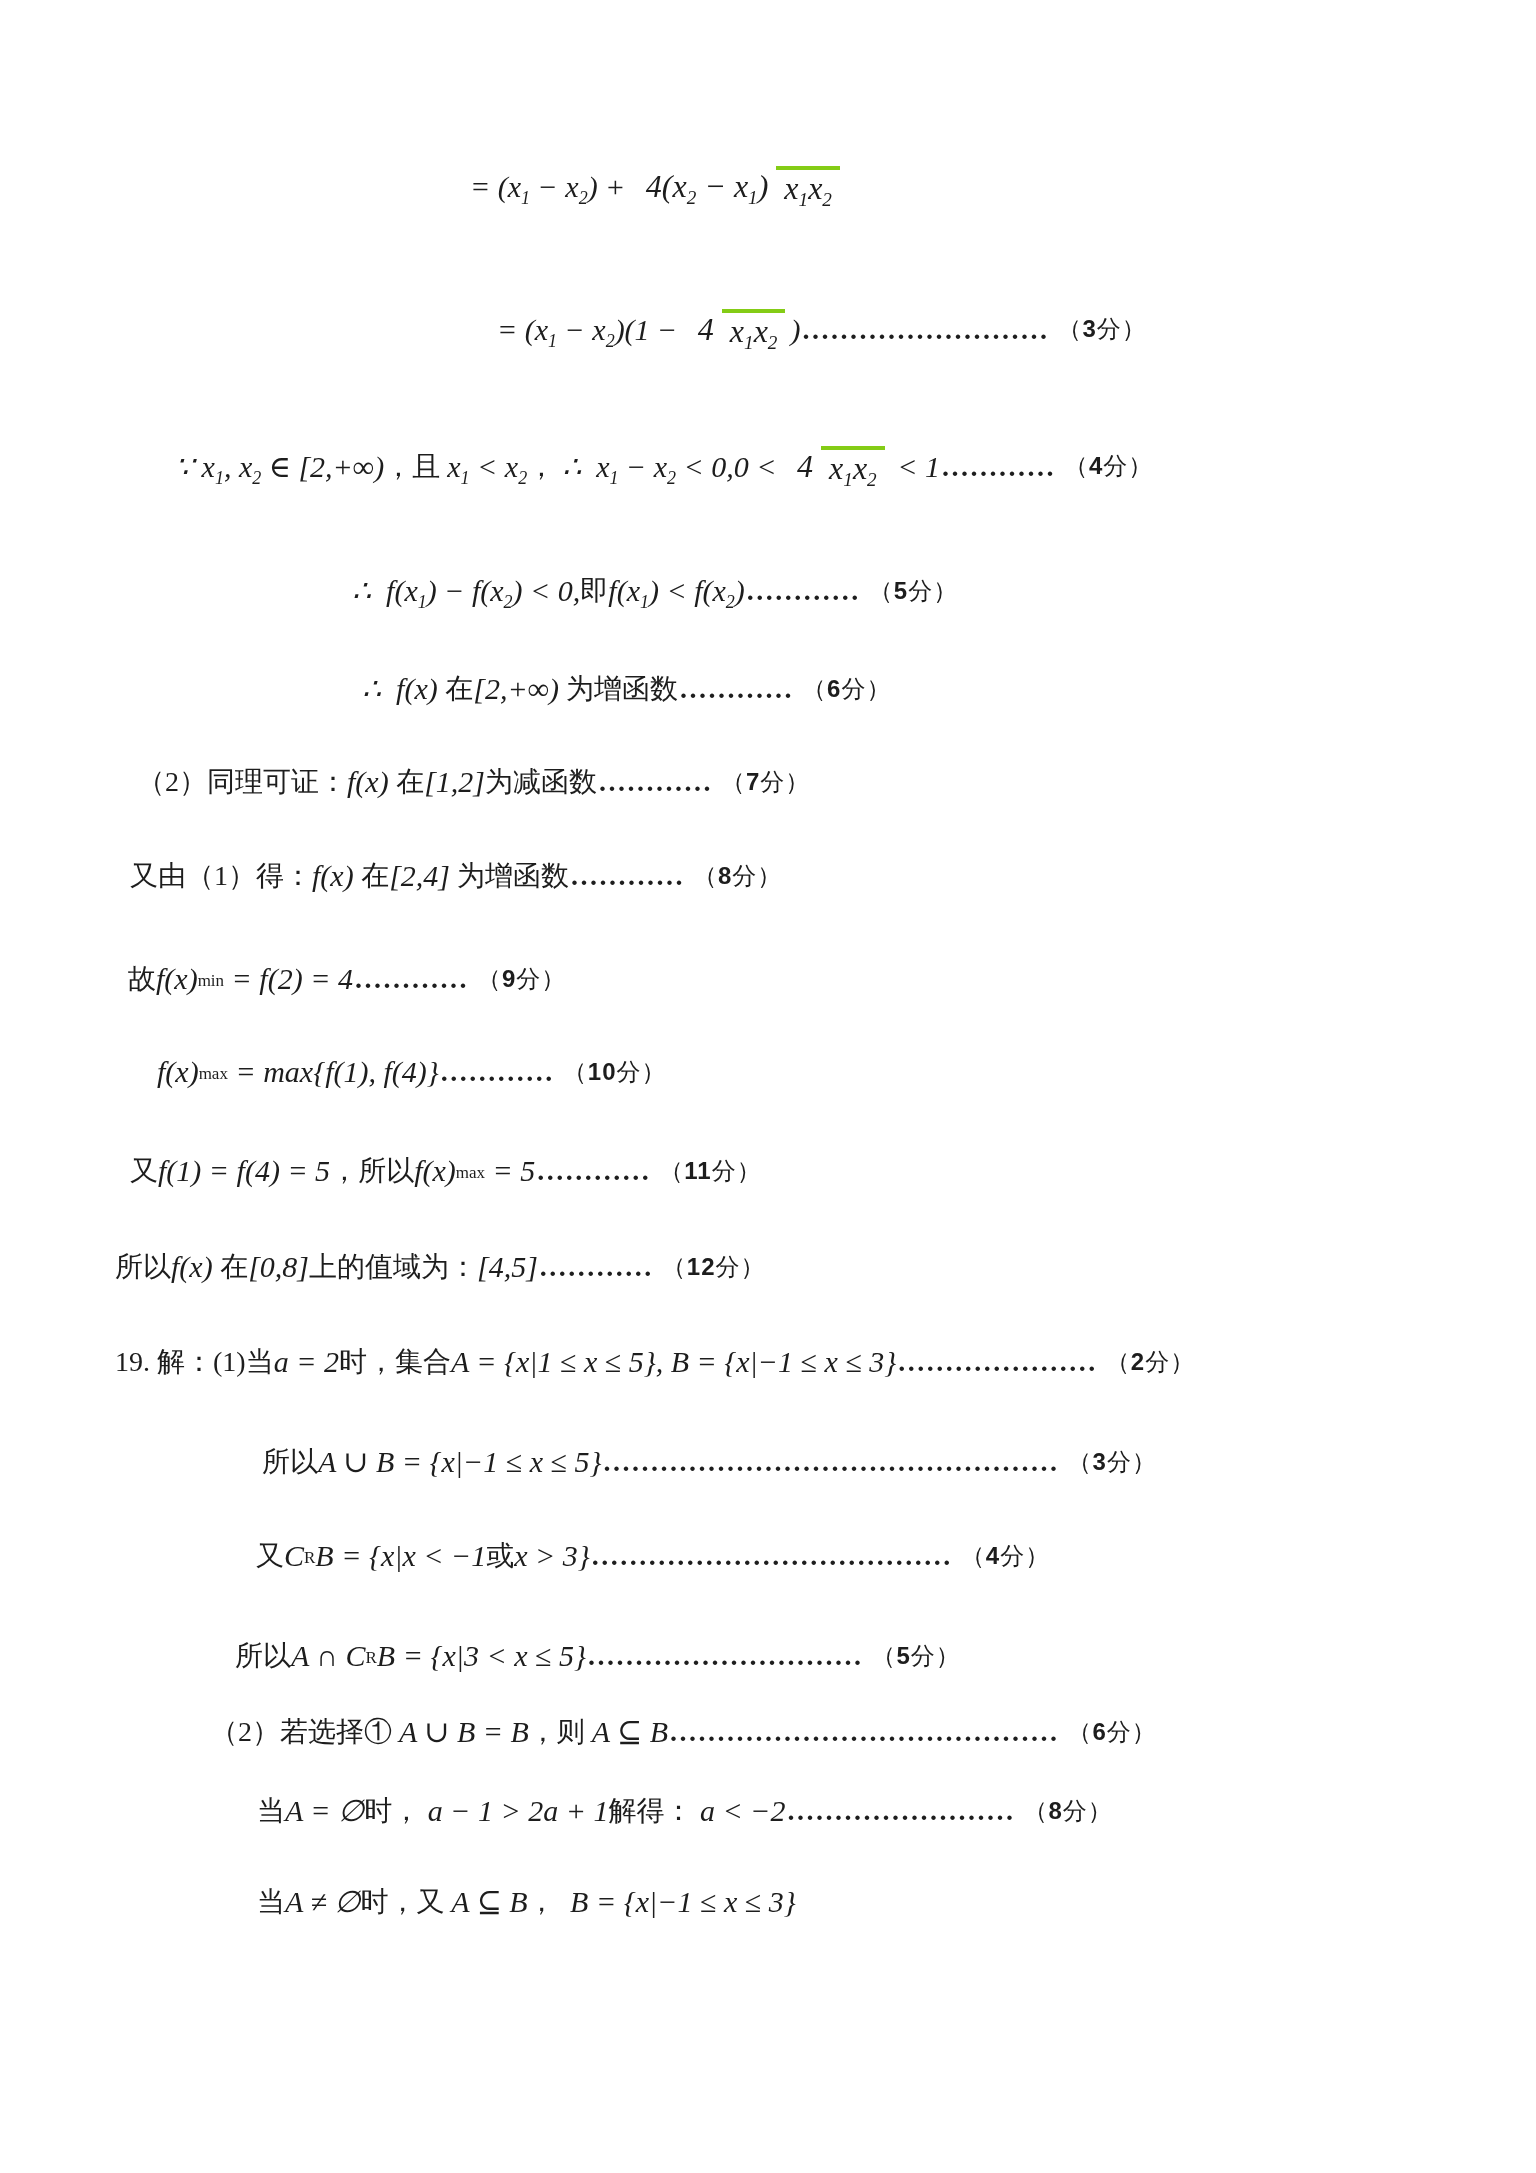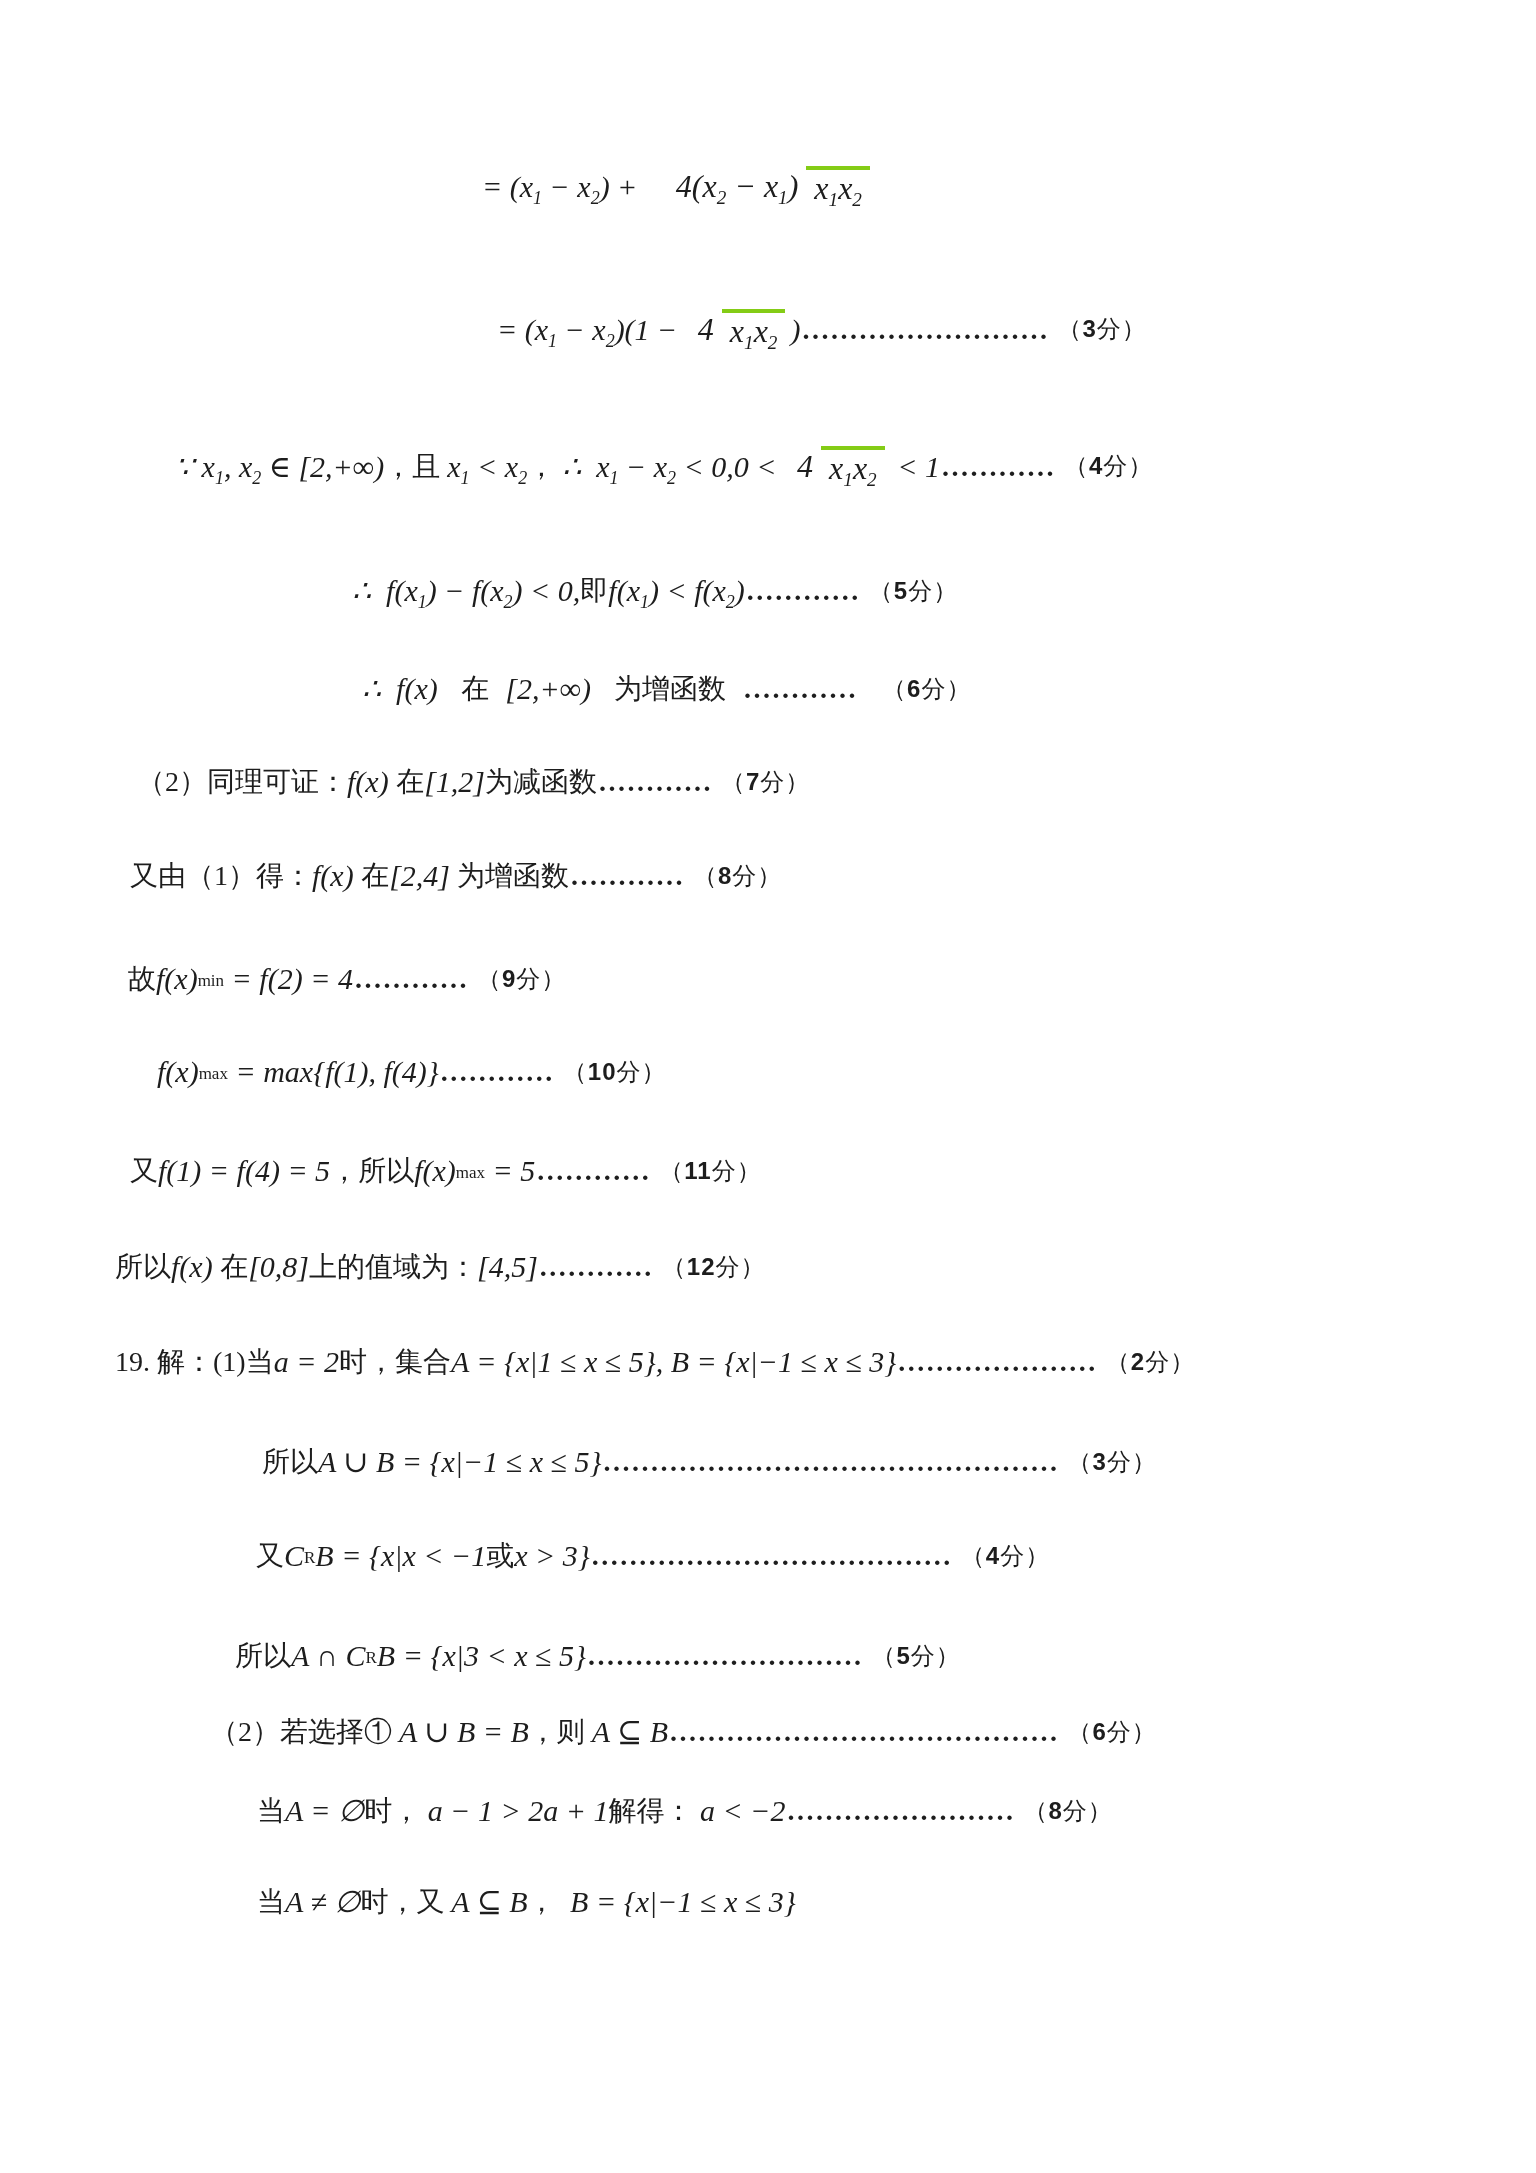--- a/index.html
+++ b/index.html
@@ -24,25 +24,25 @@
   .frac .den{border-top:4px solid #84cc16;padding:0 8px;}
   .footer{
     position:absolute;top:2034px;left:0;width:100%;text-align:center;
     font-size:26px;color:#2a2a2a;letter-spacing:2px;
   }
 </style>
 </head>
 <body>
 
 <div class="page">
-  <div class="line" style="left:482px; top:150px;gap:18px;"><span class="seg math">= (x<sub>1</sub> − x<sub>2</sub>) + </span><span class="frac"><span class="num">4(x<sub>2</sub> − x<sub>1</sub>)</span><span class="den">x<sub>1</sub>x<sub>2</sub></span></span></div>
+  <div class="line" style="left:470px; top:150px;"><span class="seg math">= (x<sub>1</sub> − x<sub>2</sub>) + </span><span class="frac"><span class="num">4(x<sub>2</sub> − x<sub>1</sub>)</span><span class="den">x<sub>1</sub>x<sub>2</sub></span></span></div>
   <div class="line" style="left:497px; top:293px;"><span class="seg math">= (x<sub>1</sub> − x<sub>2</sub>)(1 − </span><span class="frac"><span class="num">4</span><span class="den">x<sub>1</sub>x<sub>2</sub></span></span><span class="seg math">)</span><span class="seg dots">..........................</span><span class="score">（<b>3</b>分）</span></div>
   <div class="line" style="left:175px; top:430px;"><span class="seg math">∵ x<sub>1</sub>, x<sub>2</sub> ∈ [2,+∞)</span><span class="seg cn">，且 </span><span class="seg math">x<sub>1</sub> &lt; x<sub>2</sub></span><span class="seg cn">， </span><span class="seg math">∴  x<sub>1</sub> − x<sub>2</sub> &lt; 0,0 &lt; </span><span class="frac"><span class="num">4</span><span class="den">x<sub>1</sub>x<sub>2</sub></span></span><span class="seg math"> &lt; 1</span><span class="seg dots">............</span><span class="score">（<b>4</b>分）</span></div>
   <div class="line" style="left:352px; top:572px;"><span class="seg math">∴  f(x<sub>1</sub>) − f(x<sub>2</sub>) &lt; 0,</span><span class="seg cn">即</span><span class="seg math">f(x<sub>1</sub>) &lt; f(x<sub>2</sub>)</span><span class="seg dots">............</span><span class="score">（<b>5</b>分）</span></div>
-  <div class="line" style="left:362px; top:670px;gap:16px;"><span class="seg math">∴  f(x) </span><span class="seg cn">在</span><span class="seg math">[2,+∞)</span><span class="seg cn"> 为增函数</span><span class="seg dots">............</span><span class="score">（<b>6</b>分）</span></div>
+  <div class="line" style="left:362px; top:670px;"><span class="seg math">∴  f(x) </span><span class="seg cn">在</span><span class="seg math">[2,+∞)</span><span class="seg cn"> 为增函数</span><span class="seg dots">............</span><span class="score">（<b>6</b>分）</span></div>
   <div class="line" style="left:137px; top:763px;"><span class="seg cn">（2）同理可证：</span><span class="seg math">f(x) </span><span class="seg cn">在</span><span class="seg math">[1,2]</span><span class="seg cn">为减函数</span><span class="seg dots">............</span><span class="score">（<b>7</b>分）</span></div>
   <div class="line" style="left:130px; top:857px;"><span class="seg cn">又由（1）得：</span><span class="seg math">f(x) </span><span class="seg cn">在</span><span class="seg math">[2,4]</span><span class="seg cn"> 为增函数</span><span class="seg dots">............</span><span class="score">（<b>8</b>分）</span></div>
   <div class="line" style="left:128px; top:960px;"><span class="seg cn">故</span><span class="seg math">f(x)</span><sub class="subtxt">min</sub><span class="seg math"> = f(2) = 4</span><span class="seg dots">............</span><span class="score">（<b>9</b>分）</span></div>
   <div class="line" style="left:157px; top:1053px;"><span class="seg math">f(x)</span><sub class="subtxt">max</sub><span class="seg math"> = max{f(1), f(4)}</span><span class="seg dots">............</span><span class="score">（<b>1</b><b>0</b>分）</span></div>
   <div class="line" style="left:130px; top:1152px;"><span class="seg cn">又</span><span class="seg math">f(1) = f(4) = 5</span><span class="seg cn">，所以</span><span class="seg math">f(x)</span><sub class="subtxt">max</sub><span class="seg math"> = 5</span><span class="seg dots">............</span><span class="score">（<b>1</b><b>1</b>分）</span></div>
   <div class="line" style="left:115px; top:1248px;"><span class="seg cn">所以</span><span class="seg math">f(x) </span><span class="seg cn">在</span><span class="seg math">[0,8]</span><span class="seg cn">上的值域为：</span><span class="seg math">[4,5]</span><span class="seg dots">............</span><span class="score">（<b>1</b><b>2</b>分）</span></div>
   <div class="line" style="left:115px; top:1343px;"><span class="seg cn">19. 解：(1)当</span><span class="seg math">a = 2</span><span class="seg cn">时，集合</span><span class="seg math">A = {x|1 ≤ x ≤ 5}, B = {x|−1 ≤ x ≤ 3}</span><span class="seg dots">.....................</span><span class="score">（<b>2</b>分）</span></div>
   <div class="line" style="left:262px; top:1443px;"><span class="seg cn">所以</span><span class="seg math">A ∪ B = {x|−1 ≤ x ≤ 5}</span><span class="seg dots">................................................</span><span class="score">（<b>3</b>分）</span></div>
   <div class="line" style="left:256px; top:1537px;"><span class="seg cn">又</span><span class="seg math">C</span><sub class="subtxt">R</sub><span class="seg math">B = {x|x &lt; −1</span><span class="seg cn">或</span><span class="seg math">x &gt; 3}</span><span class="seg dots">......................................</span><span class="score">（<b>4</b>分）</span></div>
   <div class="line" style="left:235px; top:1637px;"><span class="seg cn">所以</span><span class="seg math">A ∩ C</span><sub class="subtxt">R</sub><span class="seg math">B = {x|3 &lt; x ≤ 5}</span><span class="seg dots">.............................</span><span class="score">（<b>5</b>分）</span></div>

